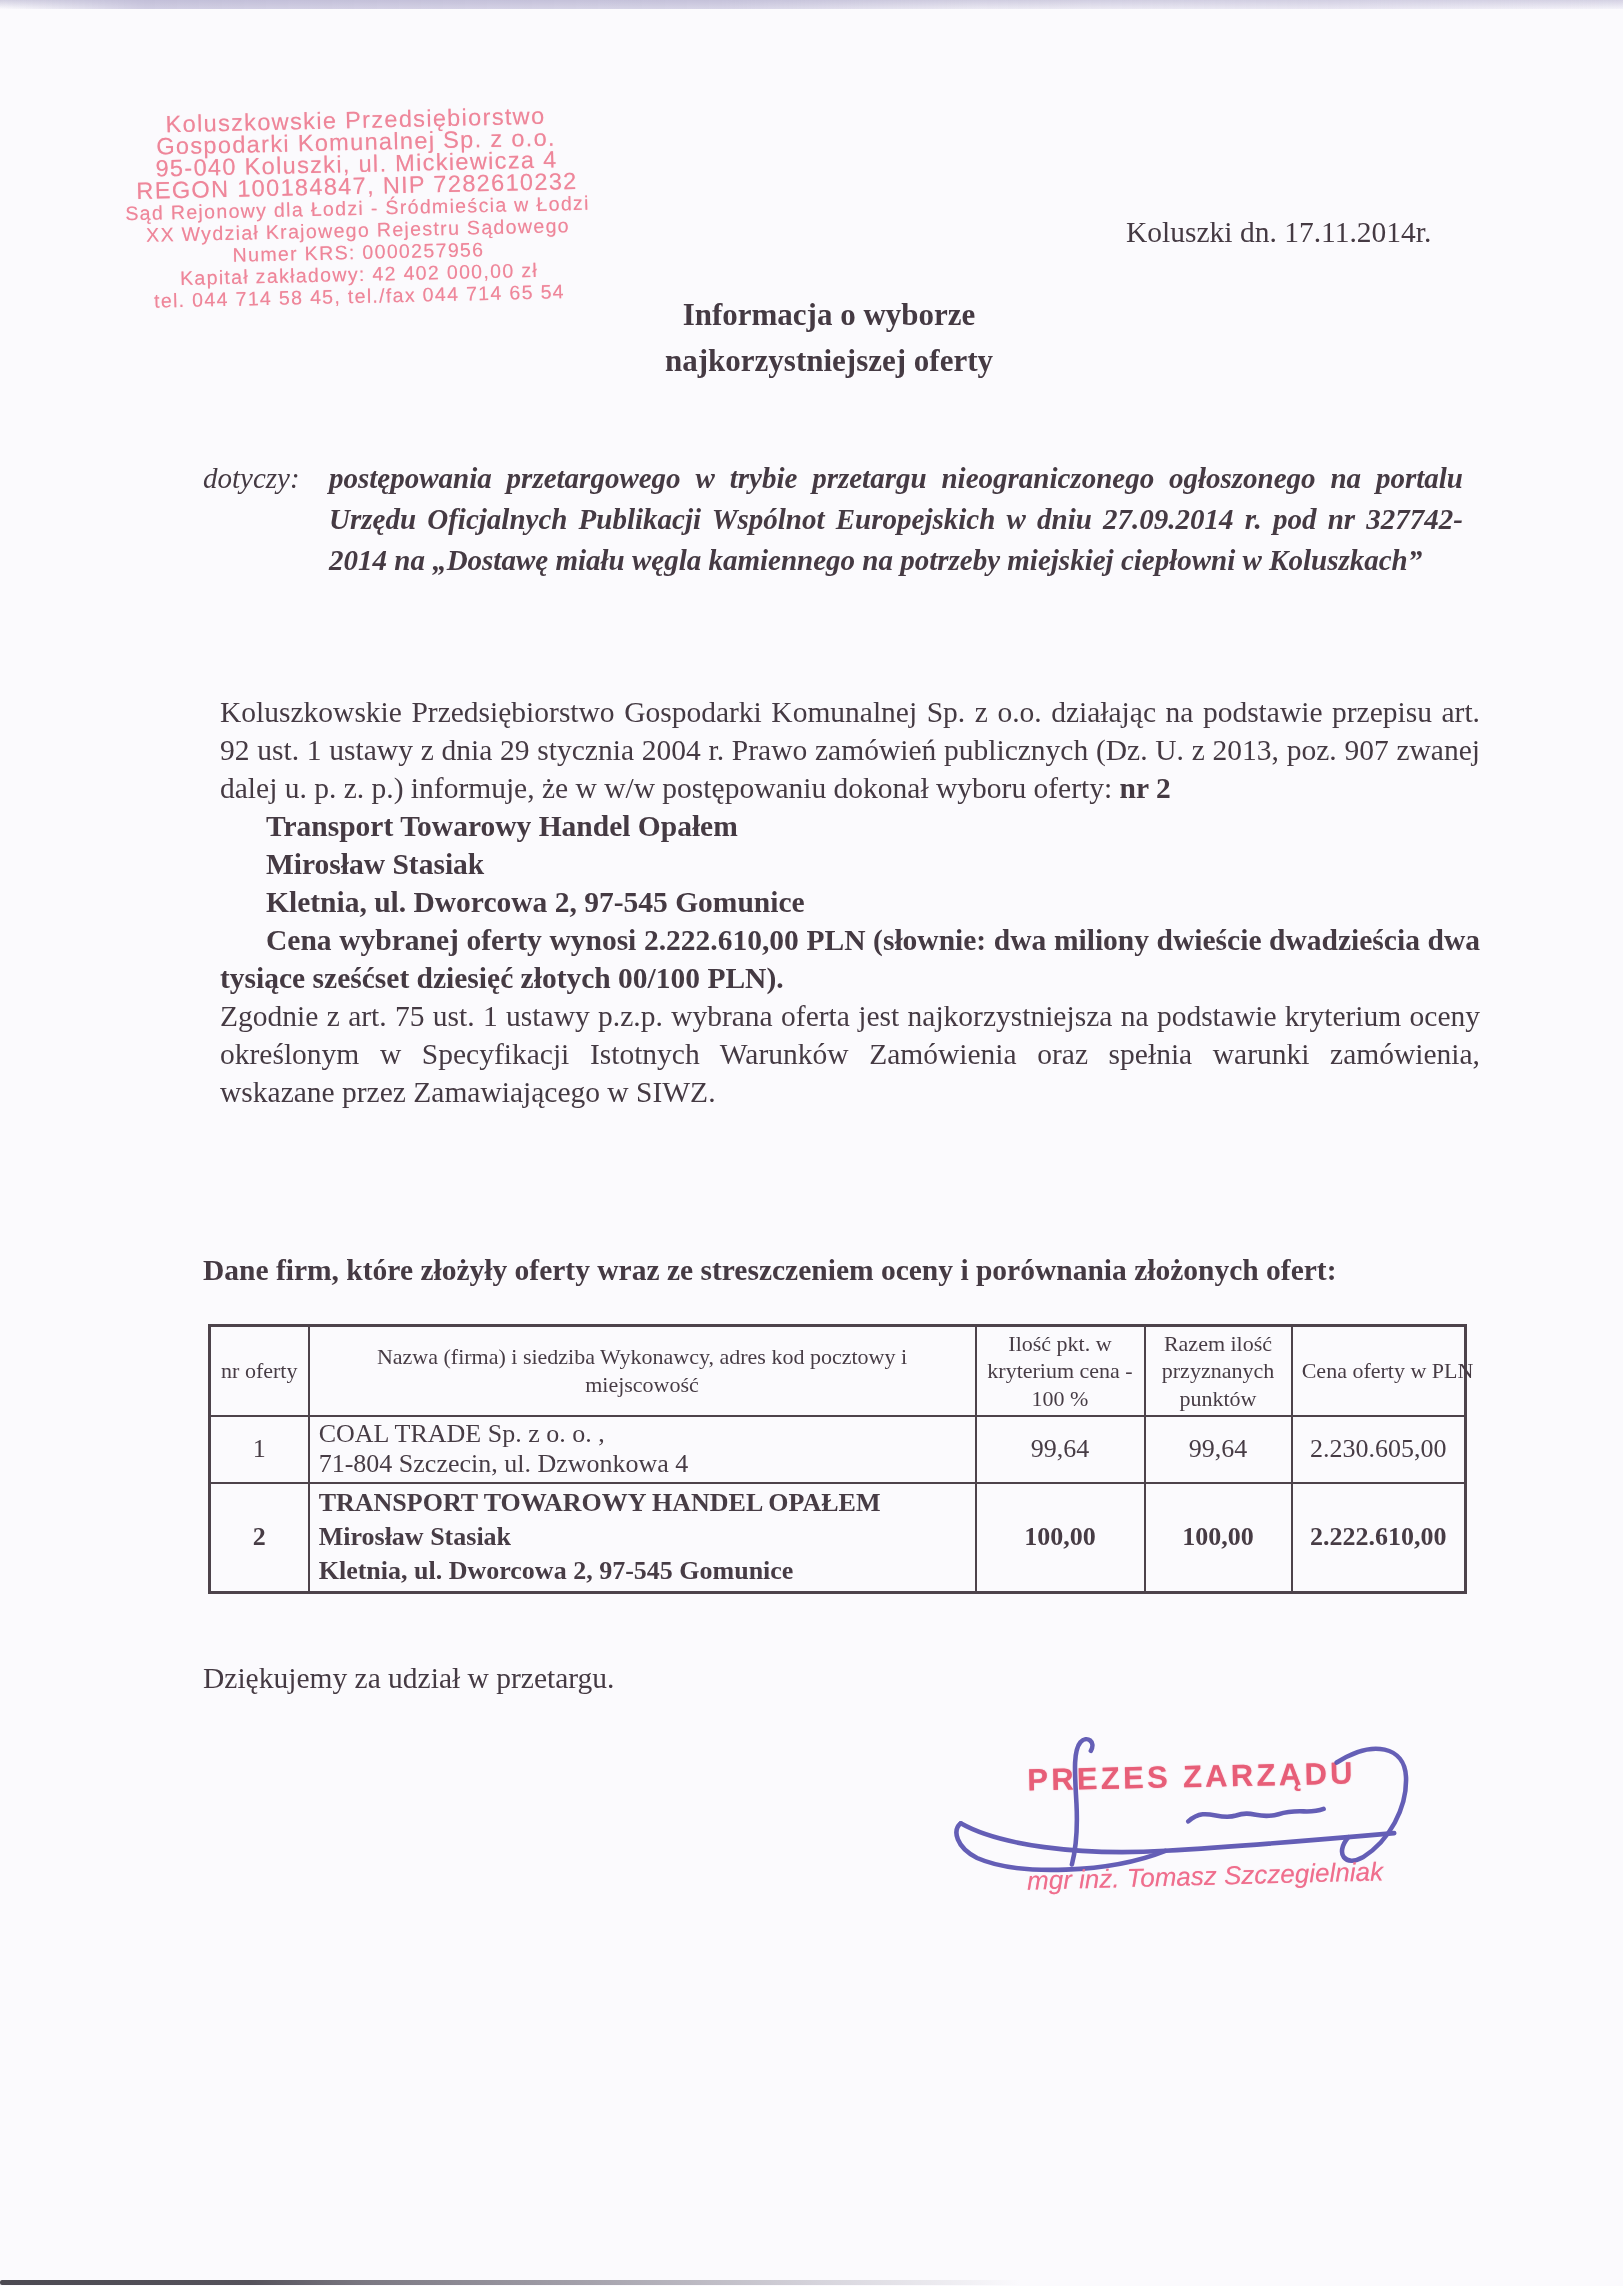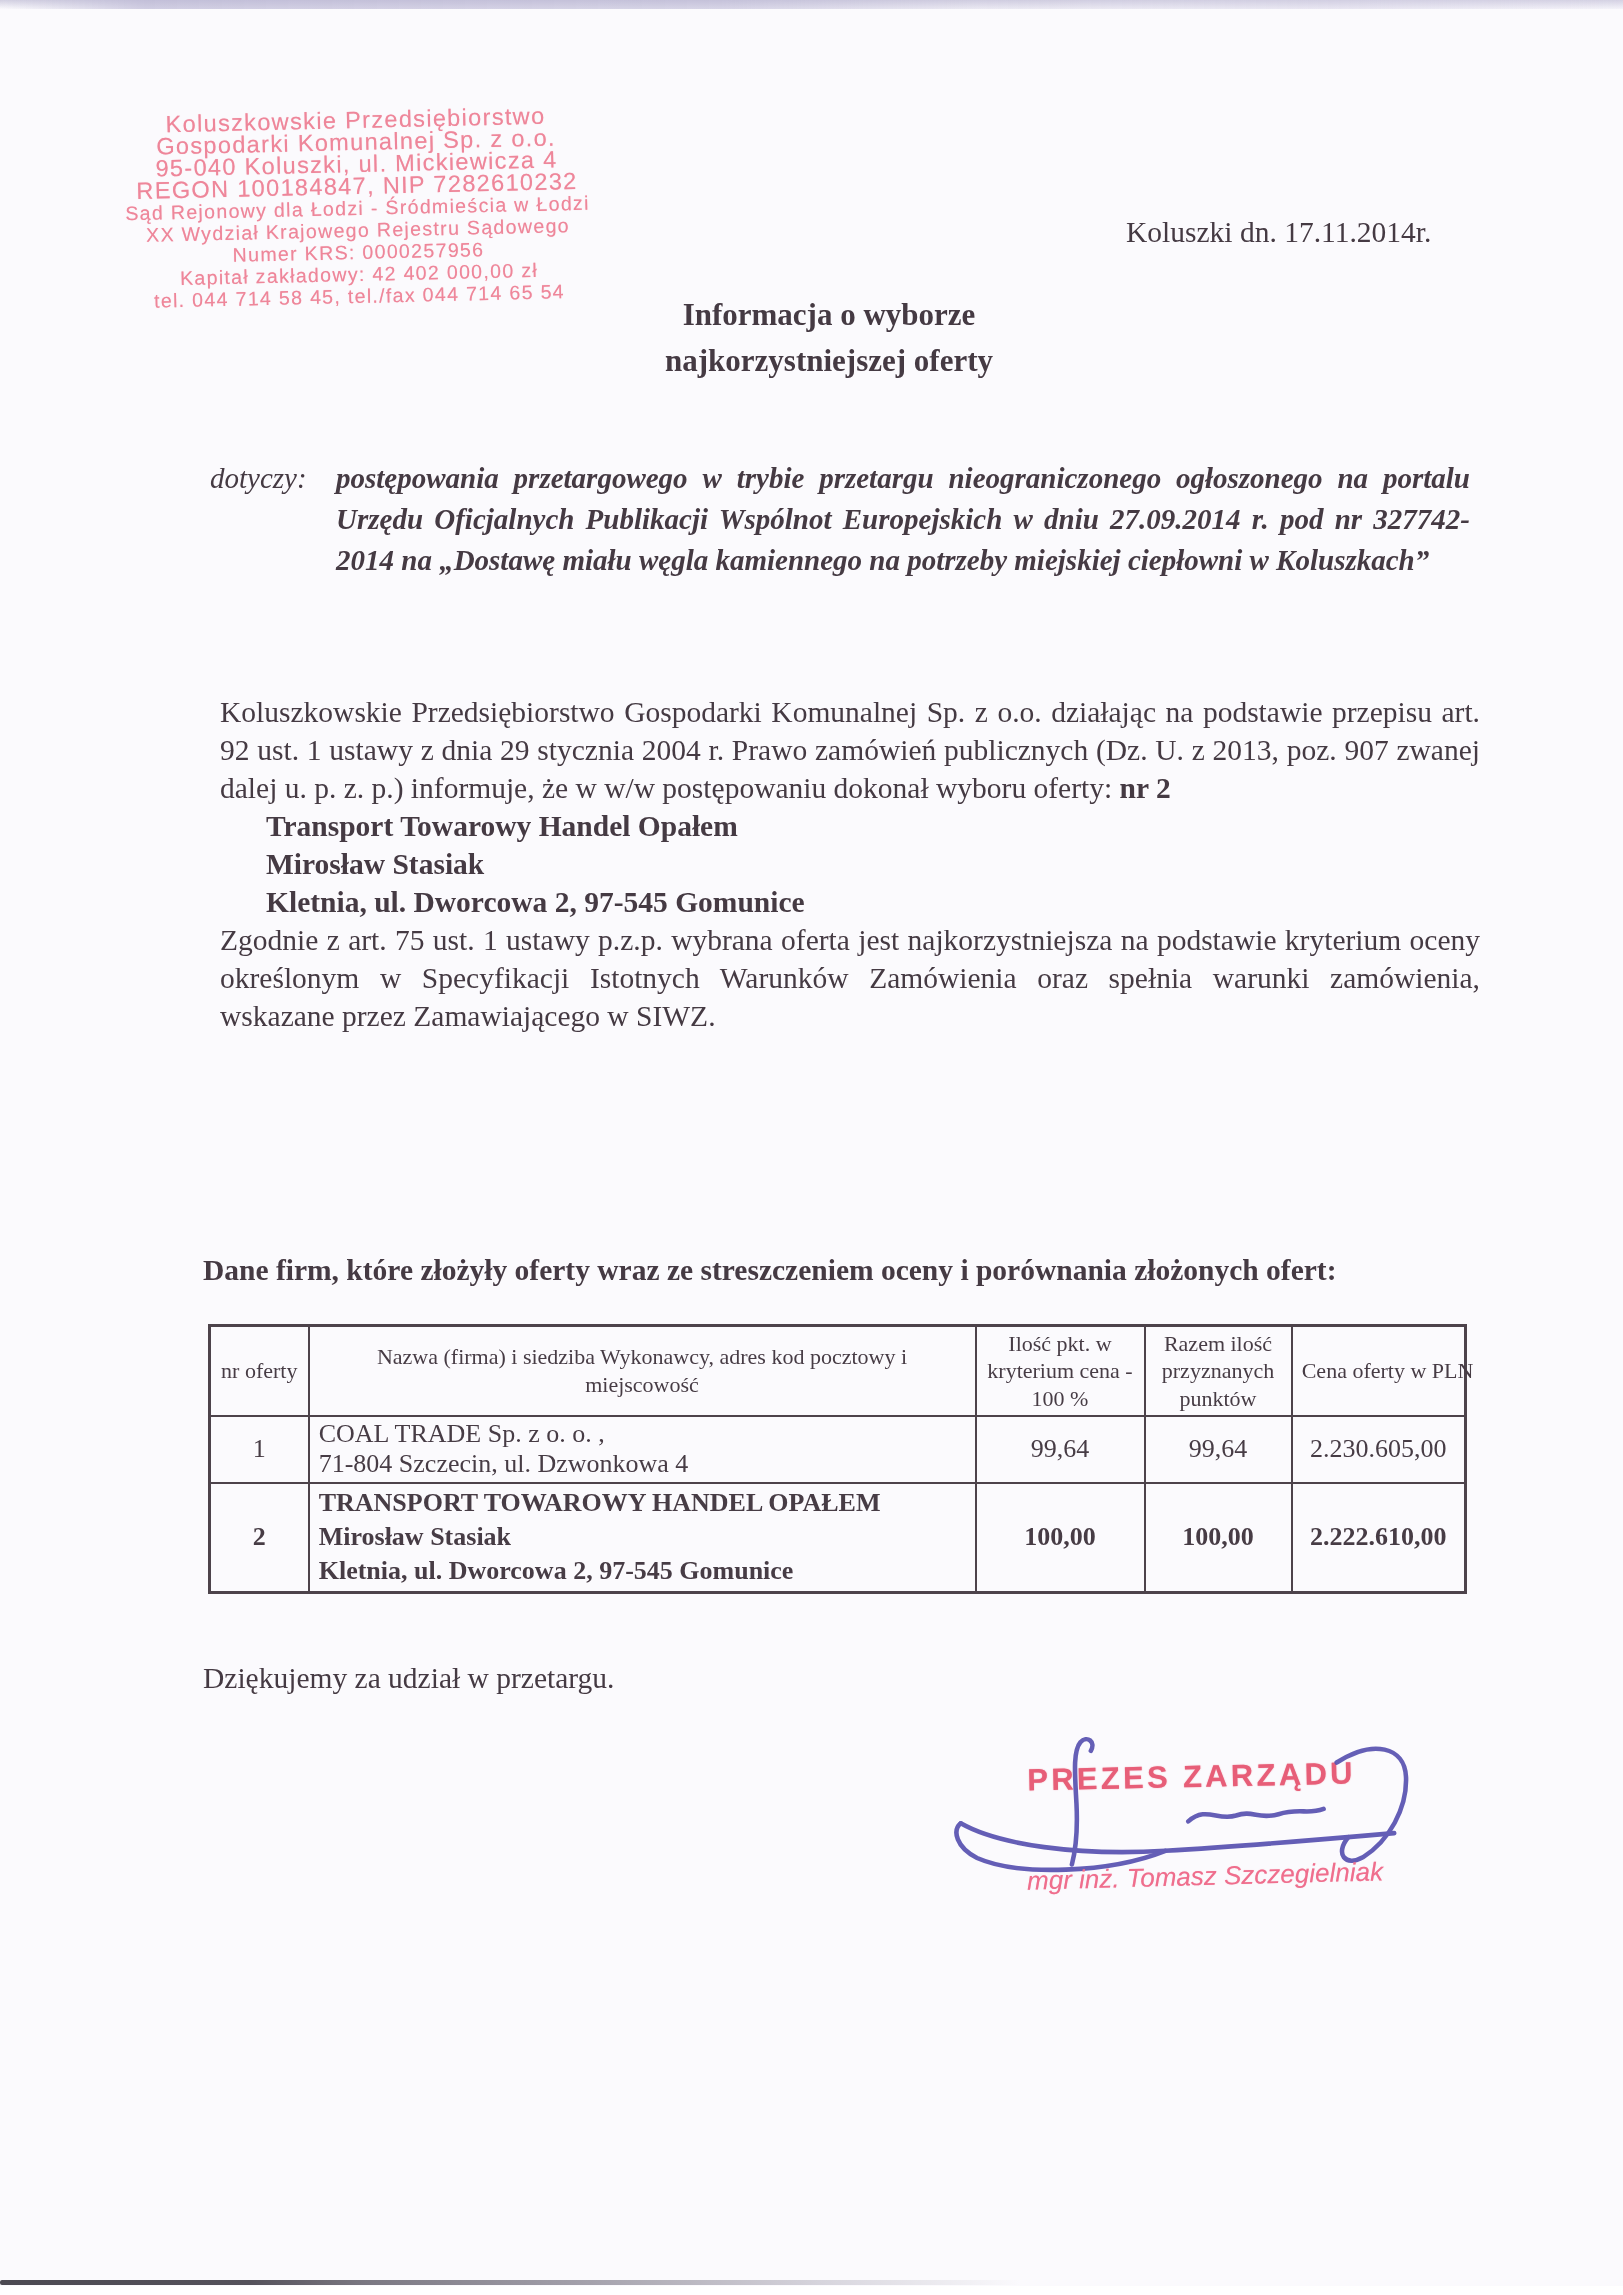--- a/index.html
+++ b/index.html
@@ -34,21 +34,21 @@
     opacity:.95;
     text-shadow:0 0 0.7px rgba(238,128,149,.55);
   }
   .company-stamp .ln{display:block;line-height:22px;letter-spacing:1.3px;white-space:nowrap;}
   .company-stamp .lg{font-size:23.6px;}
   .company-stamp .sm{font-size:19.6px;}
   
   .date-line{position:absolute;left:1126px;top:216px;font-size:29.5px;}
   .doc-title{position:absolute;left:17px;top:292px;width:1624px;text-align:center;font-weight:bold;font-size:31px;line-height:46px;}
   
-  .subject{position:absolute;left:203px;top:458px;width:1260px;display:flex;font-size:29px;line-height:41px;margin-left:7px;}
+  .subject{position:absolute;left:203px;top:458px;width:1260px;display:flex;font-size:29px;line-height:41px;}
   .subject .lbl{width:126px;flex:0 0 126px;font-style:italic;}
   .subject .txt{flex:1;font-weight:bold;font-style:italic;text-align:justify;}
   
   .body-block{position:absolute;left:220px;top:693px;width:1260px;font-size:29.5px;line-height:38px;}
   .body-block p{margin:0;text-align:justify;}
   .winner{padding-left:46px;font-weight:bold;}
   .price-para{font-weight:bold;text-indent:46px;}
   .table-intro{position:absolute;left:203px;top:1249px;width:1260px;font-size:29.5px;line-height:43px;font-weight:bold;text-align:justify;}
   
   .offers-table{
@@ -123,20 +123,21 @@
     <div class="txt">postępowania przetargowego w trybie przetargu nieograniczonego ogłoszonego na portalu Urzędu Oficjalnych Publikacji Wspólnot Europejskich w dniu 27.09.2014 r. pod nr 327742-2014 na „Dostawę miału węgla kamiennego na potrzeby miejskiej ciepłowni w Koluszkach”</div>
   </div>
 
   <div class="body-block">
     <p><span>Koluszkowskie Przedsiębiorstwo Gospodarki Komunalnej Sp. z o.o. działając na podstawie przepisu art. 92 ust. 1 ustawy z dnia 29 stycznia 2004 r. Prawo zamówień publicznych (Dz. U. z 2013, poz. 907 zwanej dalej u. p. z. p.) informuje, że w w/w postępowaniu dokonał wyboru oferty: </span><span class="bold">nr 2</span></p>
     <div class="winner">
       <div>Transport Towarowy Handel Opałem</div>
       <div>Mirosław Stasiak</div>
       <div>Kletnia, ul. Dworcowa 2, 97-545  Gomunice</div>
     </div>
+    <p class="price-para">Cena wybranej oferty wynosi 2.222.610,00 PLN (słownie: dwa miliony dwieście dwadzieścia dwa tysiące sześćset dziesięć złotych 00/100 PLN).</p>
     <p>Zgodnie z art. 75 ust. 1 ustawy p.z.p. wybrana oferta jest najkorzystniejsza na podstawie kryterium oceny określonym w Specyfikacji Istotnych Warunków Zamówienia oraz spełnia warunki zamówienia, wskazane przez Zamawiającego w SIWZ.</p>
   </div>
 
   <div class="table-intro">Dane firm, które złożyły oferty wraz ze streszczeniem oceny i porównania złożonych ofert:</div>
 
   <table class="offers-table">
     <colgroup>
       <col style="width:99px">
         <col style="width:667px">
         <col style="width:169px">

